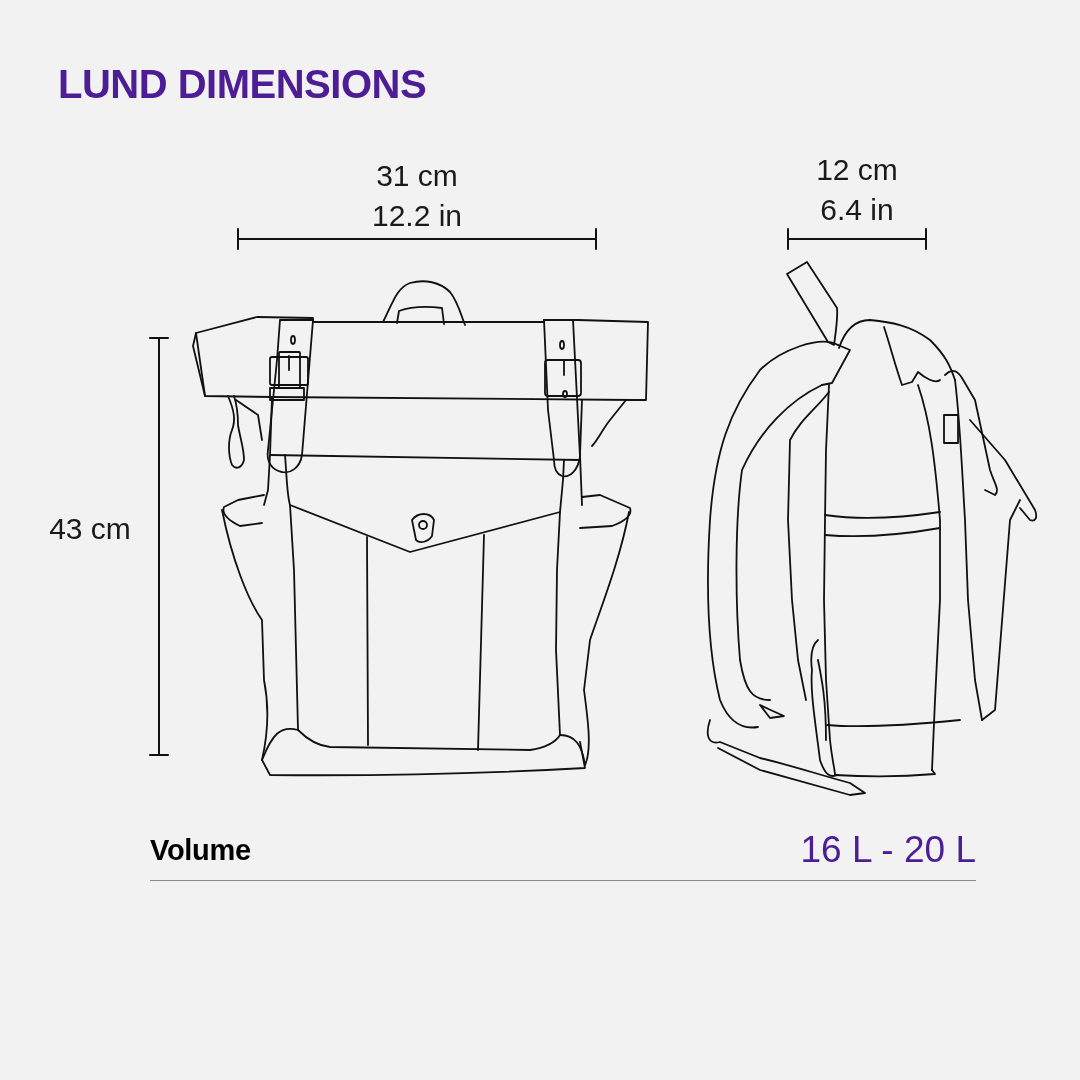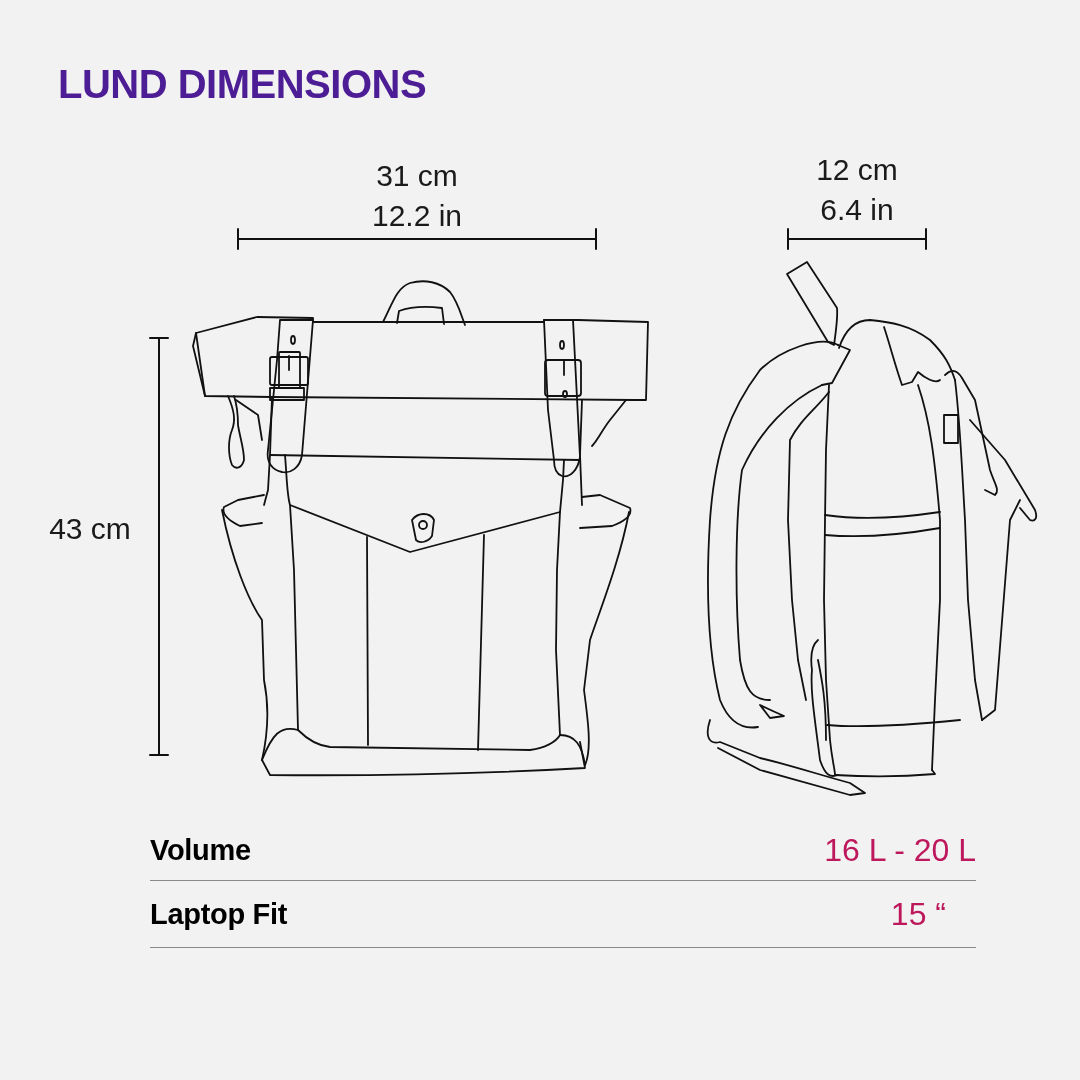--- a/index.html
+++ b/index.html
@@ -5,21 +5,21 @@
   html, body { margin:0; padding:0; }
   body { width:1080px; height:1080px; background:#f2f2f2; position:relative; overflow:hidden;
          font-family:"Liberation Sans", "DejaVu Sans", sans-serif; color:#111; }
   .title { position:absolute; left:58px; top:62px; font-size:40px; font-weight:700; letter-spacing:-0.5px; color:#4c1d95; }
   .dimlabel { position:absolute; text-align:center; font-size:30px; line-height:40px; color:#1a1a1a; font-weight:400; }
   .dimlabel div { white-space:nowrap; }
   svg.draw { position:absolute; left:0; top:0; }
   .specs { position:absolute; left:142px; top:820px; width:826px;margin-left:8px; }
   .row { height:67px; border-bottom:1.5px solid #8a8a8a; display:flex; justify-content:space-between; align-items:center; box-sizing:border-box; }
   .row .k { font-size:29px; font-weight:700; color:#000; letter-spacing:-0.3px; }
-  .row .v { font-size:32px; color:#be185d; padding-right:0; }
+  .row .v { font-size:37px; color:#4c1d95; padding-right:0; }
   .row:nth-child(1) { height:61px; }
 </style>
 </head>
 <body>
 
 <div class="title">LUND DIMENSIONS</div>
 
 <div class="dimlabel" style="left:337px; top:156px; width:160px;">
   <div>31 cm</div>
   <div>12.2 in</div>
@@ -133,17 +133,13 @@
     <path d="M818 660 C822 680 826 700 826 740"></path>
     <path d="M760 705 L775 712 L784 716 L770 718 Z"></path>
   </g>
 </svg>
 
 <div class="specs">
   <div class="row">
     <span class="k">Volume</span>
     <span class="v">16 L - 20 L</span>
   </div>
-  <div class="row">
-    <span class="k">Laptop Fit</span>
-    <span class="v" style="padding-right:30px;">15 “</span>
-  </div>
 </div>
 
 </body></html>

